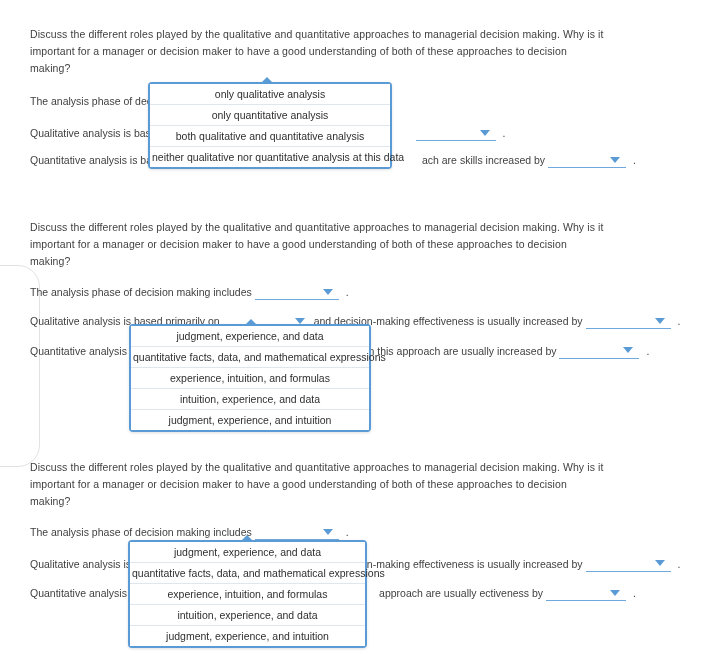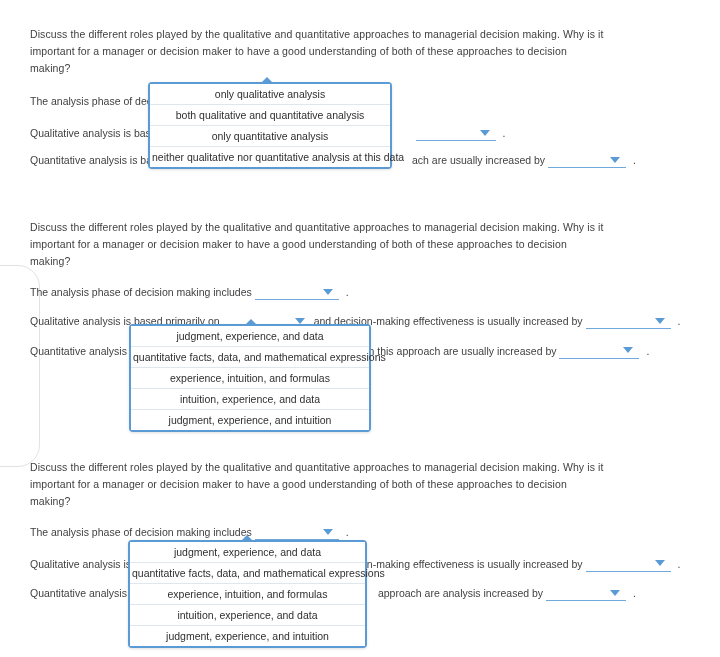--- a/index.html
+++ b/index.html
@@ -148,32 +148,32 @@
     <span style="display:inline-block;width:250px;"></span>
     <span class="sel-underline" style="width:80px;">
       <span class="caret"></span>
     </span>
     <span class="period">.</span>
   </div>
 
   <div class="statement" style="margin-top:11px;">
     <span class="txt">Quantitative analysis is base</span>
     <span style="display:inline-block;width:262px;"></span>
-    <span class="txt">ach are usually increased by</span>
+    <span class="txt">ach are skills increased by</span>
     <span class="sel-underline" style="width:78px;">
       <span class="caret"></span>
     </span>
     <span class="period">.</span>
   </div>
 
   <div class="dropdown" style="left:148px; top:56px; width:240px;">
     <div class="arrow-up" style="left:110px;"></div>
     <div class="dd-item">only qualitative analysis</div>
+    <div class="dd-item">only quantitative analysis</div>
     <div class="dd-item">both qualitative and quantitative analysis</div>
-    <div class="dd-item">only quantitative analysis</div>
     <div class="dd-item">neither qualitative nor quantitative analysis at this data</div>
   </div>
 </div>
 
 <div class="qblock" style="top:219px;">
 
   <div class="prompt">
     <span>Discuss the different roles played by the qualitative and quantitative approaches to managerial decision making. Why is it important for a manager</span>
     <span>or decision maker to have a good understanding of both of these approaches to decision making?</span>
   </div>
@@ -243,21 +243,21 @@
     <span class="txt">and decision-making effectiveness is usually increased by</span>
     <span class="sel-underline" style="width:85px;">
       <span class="caret"></span>
     </span>
     <span class="period">.</span>
   </div>
 
   <div class="statement" style="margin-top:11px;">
     <span class="txt">Quantitative analysis is</span>
     <span style="display:inline-block;width:268px;"></span>
-    <span class="txt">approach are analysis increased by</span>
+    <span class="txt">approach are usually ectiveness by</span>
     <span class="sel-underline" style="width:80px;">
       <span class="caret"></span>
     </span>
     <span class="period">.</span>
   </div>
 
   <div class="dropdown" style="left:128px; top:81px; width:235px;">
     <div class="arrow-up" style="left:110px;"></div>
     <div class="dd-item">judgment, experience, and data</div>
     <div class="dd-item">quantitative facts, data, and mathematical expressions</div>

